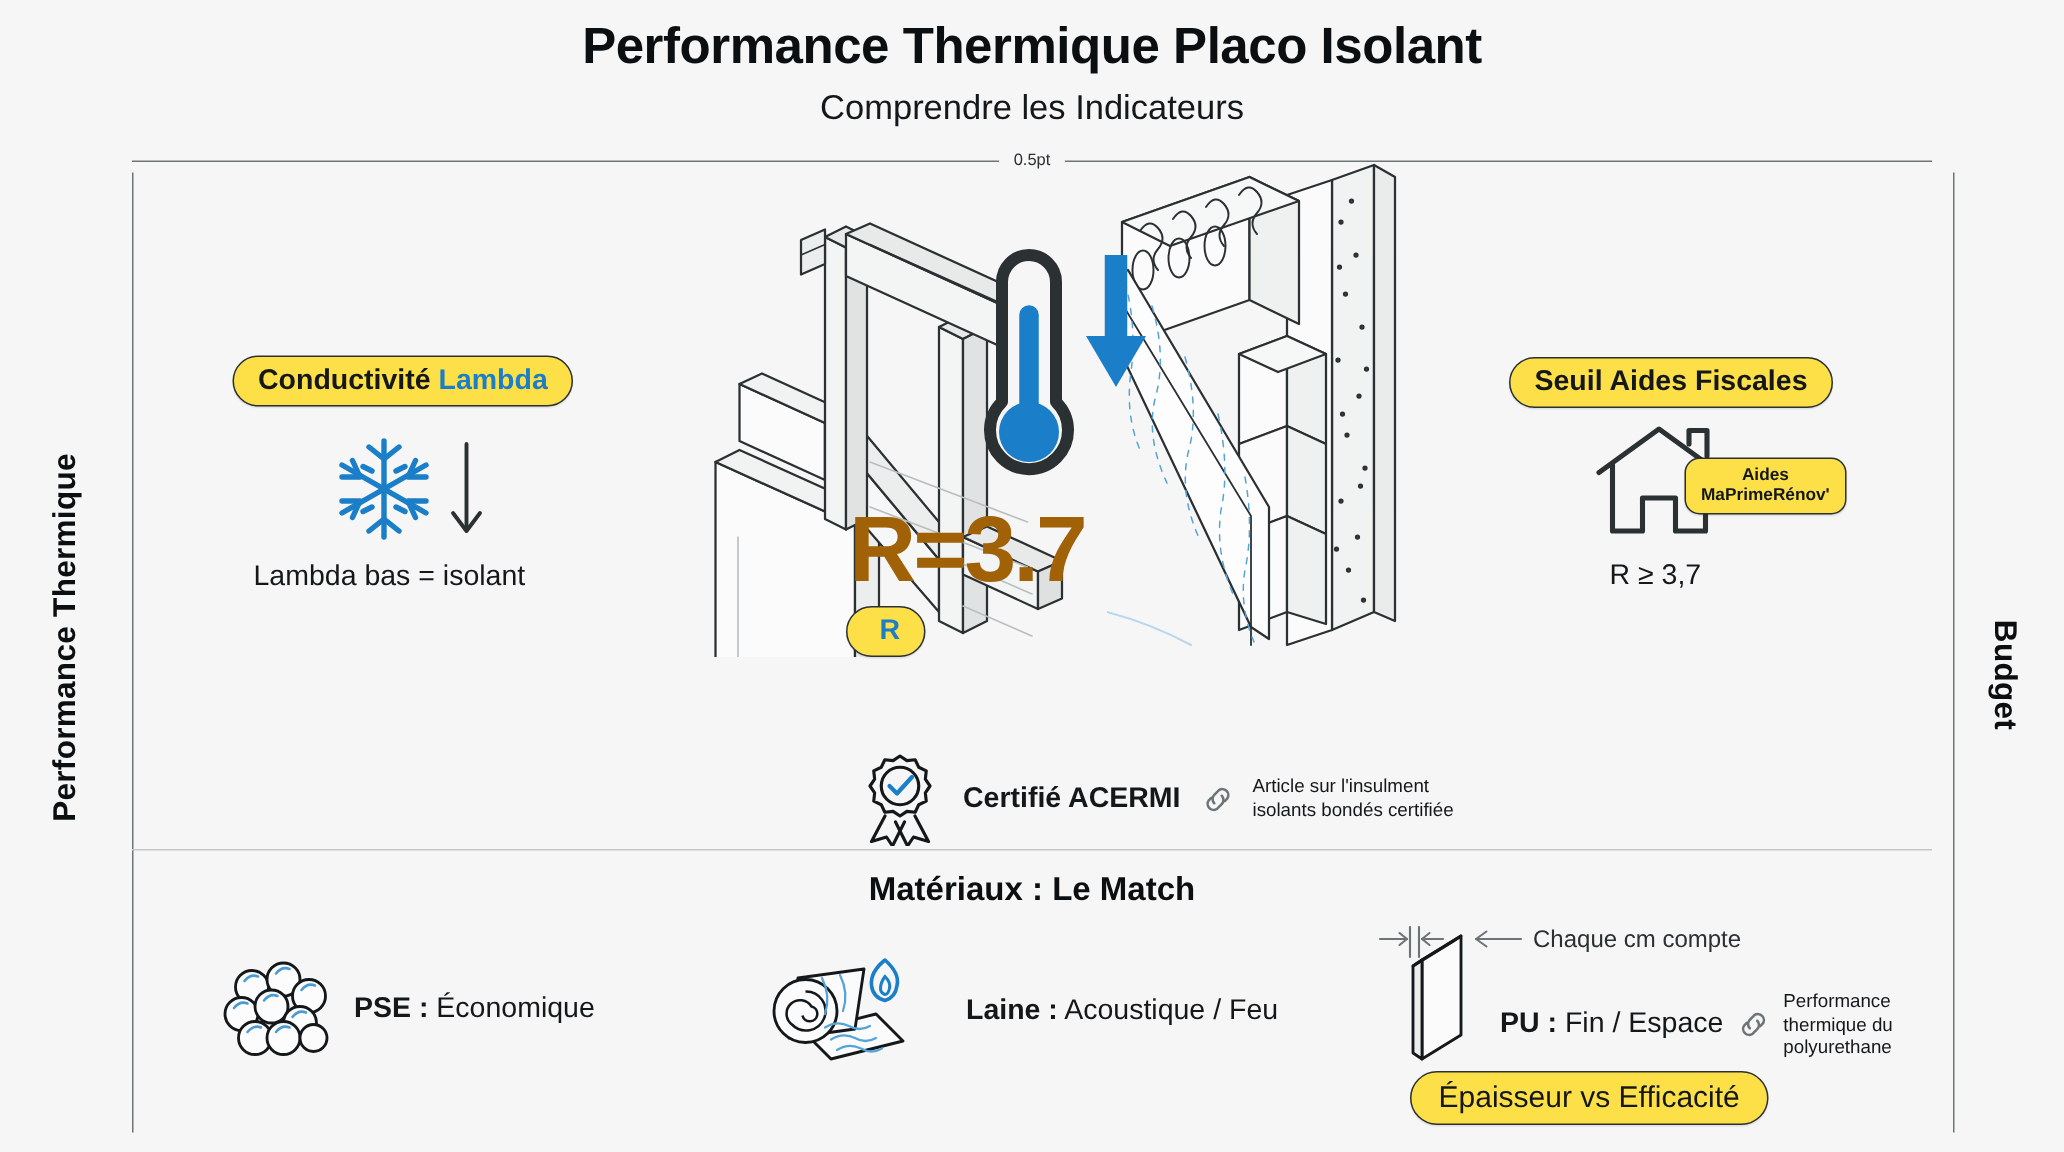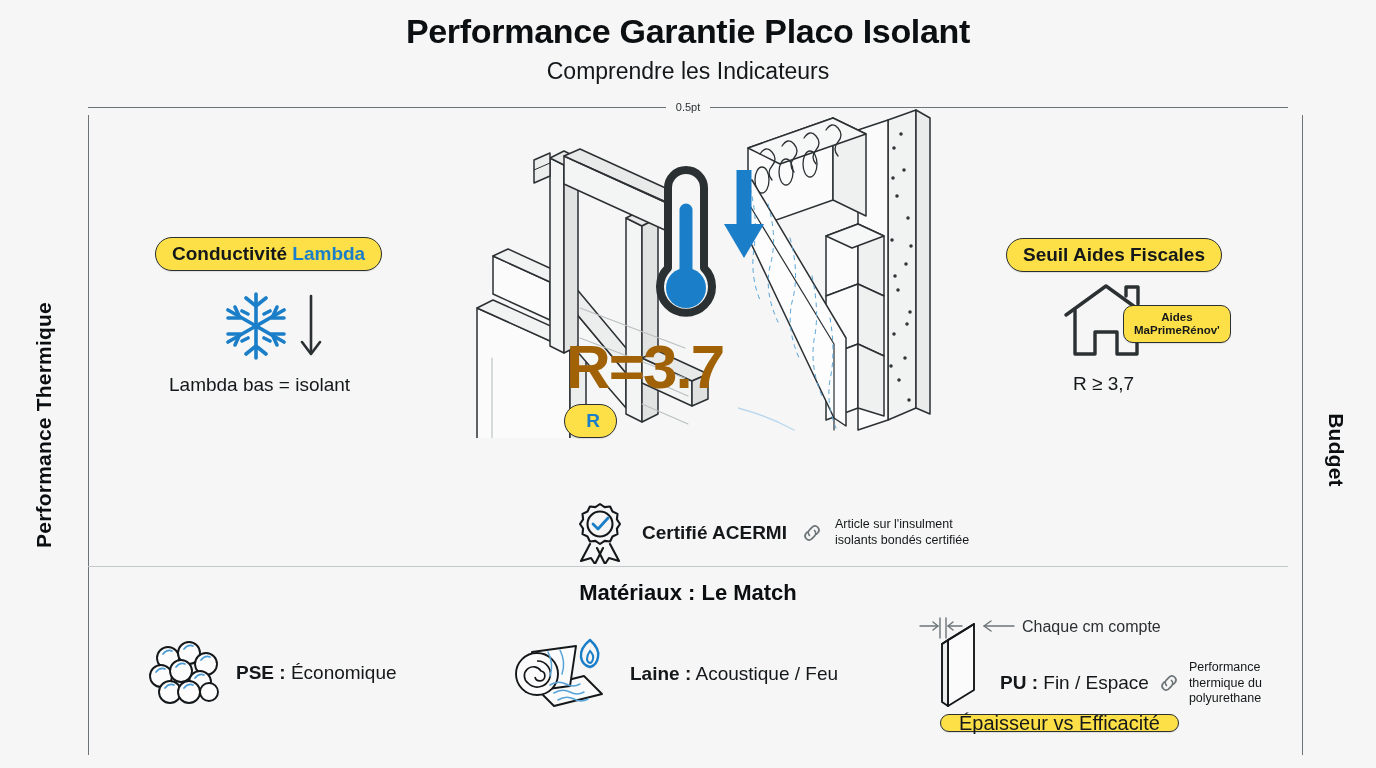--- a/index.html
+++ b/index.html
@@ -141,21 +141,21 @@
     font-weight: bold;
     color: #0c0f11;
   }
   .mat-row { display: flex; align-items: center; gap: 14px; }
 </style>
 </head>
 <body>
 
 <div id="stage">
 
-  <div class="abs" id="title">Performance Garantie Placo Isolant</div>
+  <div class="abs" id="title">Performance Thermique Placo Isolant</div>
   <div class="abs" id="subtitle">Comprendre les Indicateurs</div>
 
   <div class="abs" id="title-rule">
     <div class="ln"></div>
     <div class="cap">0.5pt</div>
     <div class="ln"></div>
   </div>
 
   <div class="abs vrule" style="left:88px; top:115px; height:640px;"></div>
   <div class="abs vrule" style="left:1302px; top:115px; height:640px;"></div>
@@ -426,21 +426,21 @@
         <path d="M46 64 q8 -5 16 -1 q7 4 14 0"></path>
         <path d="M36 16 q6 12 2 24"></path>
         <path d="M48 14 q6 12 2 24"></path>
       </g>
 
       <g>
         <path d="M78 4 q10 9 8 17 q-1 8 -8 10 q-8 -2 -9 -10 q-1 -9 9 -17 Z" fill="none" stroke="#1a7ec8" stroke-width="2.4" stroke-linejoin="round"></path>
         <path d="M78 15 q4 4 3 8 q-1 4 -3 4 q-3 -1 -3 -4 q0 -4 3 -8 Z" fill="none" stroke="#1a7ec8" stroke-width="2"></path>
       </g>
     </svg>
-    <div class="caption" style="margin-left:2px;">
+    <div class="caption" style="margin-left:16px;">
       <b>Laine :</b>
       <span>Acoustique / Feu</span>
     </div>
   </div>
 
   <svg class="abs" style="left:918px; top:612px;" width="110" height="100" viewBox="0 0 110 100">
 
     <g fill="#fbfbfb" stroke="#15181a" stroke-width="1.9" stroke-linejoin="round">
       <path d="M30 28 L56 12 L56 78 L30 94 Z"></path>
       <path d="M24 32 L30 28 L30 94 L24 90 Z" fill="#eceded"></path>
@@ -475,16 +475,16 @@
       </g>
     </svg>
     <div class="micro">
       <div>Performance</div>
       <div>thermique du</div>
       <div>polyurethane</div>
     </div>
   </div>
 
   <div class="abs" style="left:940px; top:714px;">
-    <div class="pill" style="height:18px; padding:0 18px; font-size:20px; font-weight:normal;">Épaisseur vs Efficacité</div>
+    <div class="pill" style="height:36px; padding:0 18px; font-size:20px; font-weight:normal;">Épaisseur vs Efficacité</div>
   </div>
 
 </div>
 
 </body></html>

